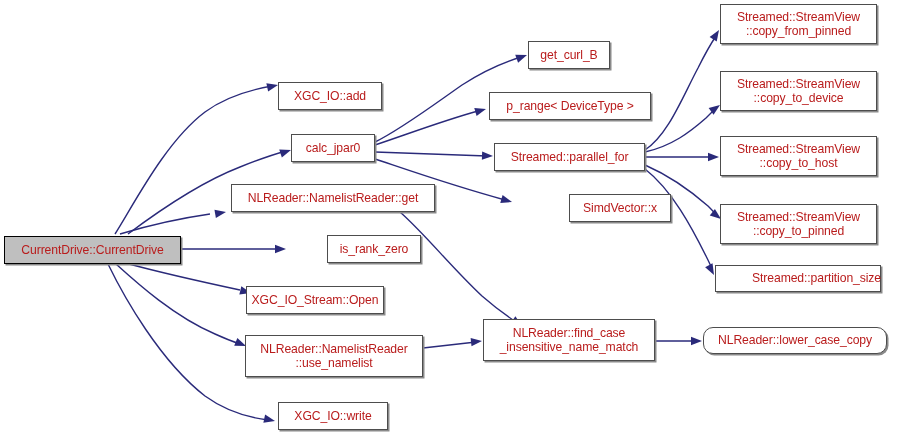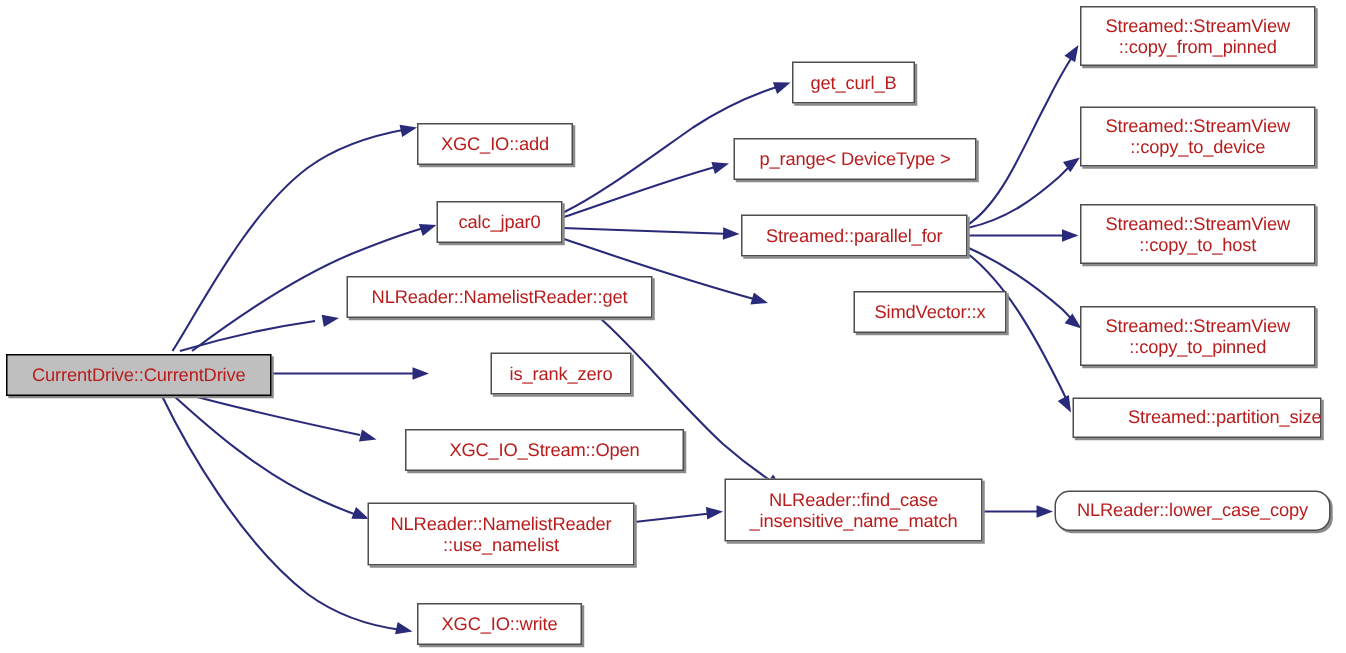--- a/index.html
+++ b/index.html
@@ -100,21 +100,21 @@
       <polygon points="0,0 -11,-4.2 -11,4.2" class="arrow-head" transform="translate(714,275) rotate(62)"></polygon>
       <path d="M 655,341 L 696,341" class="edge-path"></path>
       <polygon points="0,0 -11,-4.2 -11,4.2" class="arrow-head" transform="translate(702,341) rotate(0)"></polygon>
     </svg>
   <div id="node-layer">
       <div class="node-box root" style="left: 4px; top: 236px; width: 177px; height: 28px;"><span class="node-label">CurrentDrive::CurrentDrive</span></div>
       <div class="node-box" style="left: 278px; top: 82px; width: 104px; height: 28px;"><span class="node-label">XGC_IO::add</span></div>
       <div class="node-box" style="left: 291px; top: 134px; width: 84px; height: 28px;"><span class="node-label">calc_jpar0</span></div>
       <div class="node-box" style="left: 231px; top: 184px; width: 204px; height: 28px;"><span class="node-label">NLReader::NamelistReader::get</span></div>
       <div class="node-box" style="left: 286px; top: 235px; width: 94px; height: 28px; margin-left: 41px;"><span class="node-label">is_rank_zero</span></div>
-      <div class="node-box" style="left: 270px; top: 286px; width: 186px; height: 28px;"><span class="node-label">XGC_IO_Stream::Open</span></div>
+      <div class="node-box" style="left: 246px; top: 286px; width: 138px; height: 28px;"><span class="node-label">XGC_IO_Stream::Open</span></div>
       <div class="node-box" style="left: 245px; top: 335px; width: 178px; height: 42px;"><span class="node-label">NLReader::NamelistReader
 ::use_namelist</span></div>
       <div class="node-box" style="left: 278px; top: 402px; width: 110px; height: 28px;"><span class="node-label">XGC_IO::write</span></div>
       <div class="node-box" style="left: 528px; top: 41px; width: 82px; height: 28px;"><span class="node-label">get_curl_B</span></div>
       <div class="node-box" style="left: 489px; top: 92px; width: 162px; height: 28px;"><span class="node-label">p_range&lt; DeviceType &gt;</span></div>
       <div class="node-box" style="left: 494px; top: 143px; width: 151px; height: 28px;"><span class="node-label">Streamed::parallel_for</span></div>
       <div class="node-box" style="left: 538px; top: 194px; width: 102px; height: 28px; margin-left: 31px;"><span class="node-label">SimdVector::x</span></div>
       <div class="node-box" style="left: 483px; top: 319px; width: 172px; height: 42px;"><span class="node-label">NLReader::find_case
 _insensitive_name_match</span></div>
       <div class="node-box" style="left: 720px; top: 4px; width: 157px; height: 40px;"><span class="node-label">Streamed::StreamView

